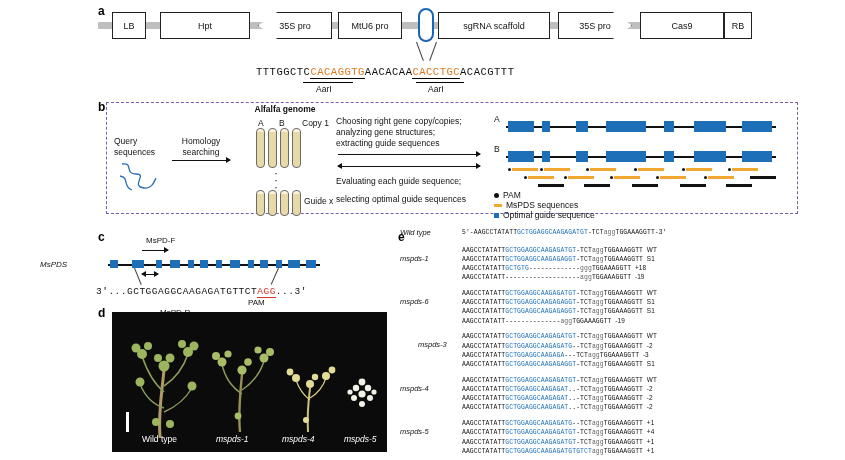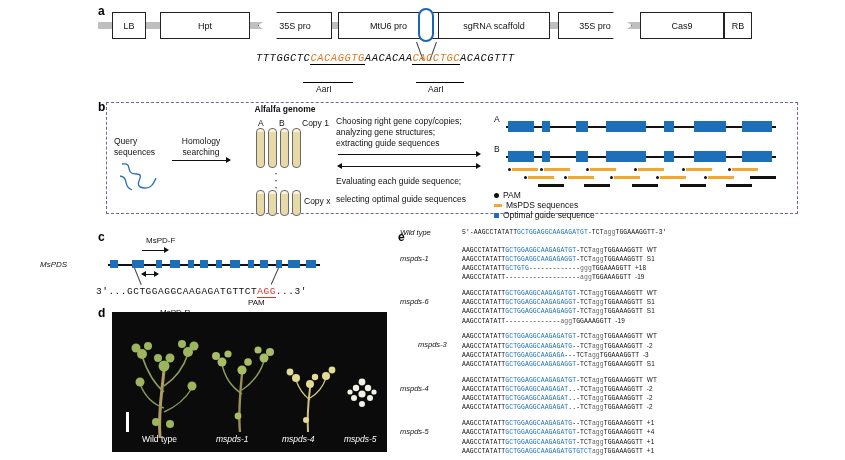--- a/index.html
+++ b/index.html
@@ -116,32 +116,32 @@
 <body>
 
 <div class="panel-letter" style="left:98px;top:4px;">a</div>
 
 <div id="panelA">
   <div class="construct-line"></div>
 
   <div class="box" style="left:14px;width:34px;">LB</div>
   <div class="box" style="left:62px;width:90px;">Hpt</div>
   <div class="arrowbox arrow-left" style="left:160px;width:74px;">35S pro</div>
-  <div class="box" style="left:240px;width:101px;">MtU6 pro</div>
+  <div class="box" style="left:240px;width:64px;">MtU6 pro</div>
   <div class="sgrna-hairpin" style="left:320px;"></div>
   <div class="box" style="left:340px;width:112px;">sgRNA scaffold</div>
   <div class="arrowbox arrow-right" style="left:460px;width:74px;">35S pro</div>
   <div class="box" style="left:542px;width:84px;">Cas9</div>
 
   <div class="box" style="left:626px;width:28px;">RB</div>
 
   <div class="leader" style="left:318px;top:36px;height:20px;transform:rotate(-20deg);transform-origin:top;"></div>
   <div class="leader" style="left:338px;top:36px;height:20px;transform:rotate(20deg);transform-origin:top;"></div>
 
-  <div class="seqline" style="left:158px;top:46px;font-style:italic;"><span>TTTGGCTC</span><span class="orange underl">CACAGGTG</span><span>AACACAA</span><span class="orange underl">CACCTGC</span><span>ACACGTTT</span></div>
+  <div class="seqline" style="left:158px;top:60px;"><span>TTTGGCTC</span><span class="orange underl">CACAGGTG</span><span>AACACAA</span><span class="orange underl">CACCTGC</span><span>ACACGTTT</span></div>
 
   <div class="aarl-bar" style="left:205px;top:76px;width:50px;"></div>
   <div class="aarl-bar" style="left:318px;top:76px;width:48px;"></div>
   <div class="aarl" style="left:218px;top:78px;">AarI</div>
   <div class="aarl" style="left:330px;top:78px;">AarI</div>
 </div>
 
 <div class="panel-letter" style="left:98px;top:100px;">b</div>
 
 <div id="panelB">
@@ -168,21 +168,21 @@
   <div class="chr" style="left:170px;top:30px;height:40px;"></div>
   <div class="chr" style="left:182px;top:30px;height:40px;"></div>
   <div class="chr" style="left:194px;top:30px;height:40px;"></div>
 
   <div class="smalltxt" style="left:176px;top:72px;font-size:12px;line-height:7px;">·<br>·<br>·</div>
 
   <div class="chr" style="left:158px;top:92px;height:26px;"></div>
   <div class="chr" style="left:170px;top:92px;height:26px;"></div>
   <div class="chr" style="left:182px;top:92px;height:26px;"></div>
   <div class="chr" style="left:194px;top:92px;height:26px;"></div>
-  <div class="smalltxt" style="left:206px;top:98px;">Copy x</div>
+  <div class="smalltxt" style="left:206px;top:98px;">Guide x</div>
 
   <div class="smalltxt" style="left:238px;top:18px;width:148px;white-space:pre;line-height:11px;">Choosing right gene copy/copies;
 analyzing gene structures;
 extracting guide sequences</div>
   <div class="hline-arrow" style="left:240px;top:56px;width:142px;"></div>
   <div class="hline-arrow hline-arrow-l" style="left:240px;top:68px;width:142px;background:#111;"></div>
   <div class="smalltxt" style="left:238px;top:74px;width:150px;white-space:pre;line-height:18px;">Evaluating each guide sequence;
 selecting optimal guide sequences</div>
 
   <div class="smalltxt" style="left:396px;top:16px;">A</div>

